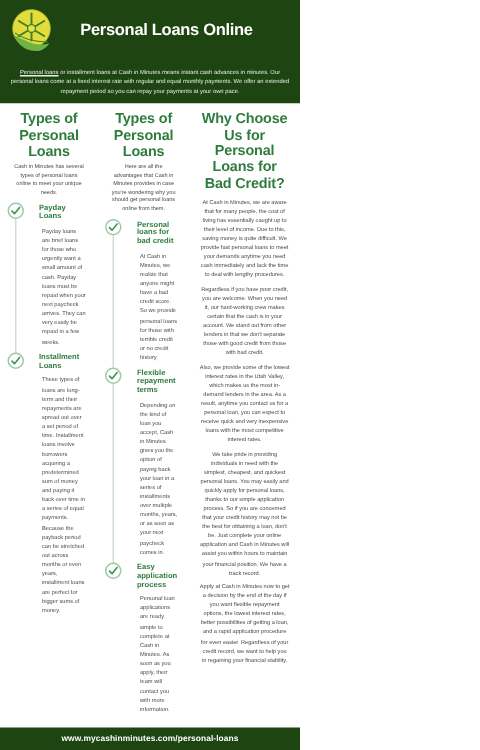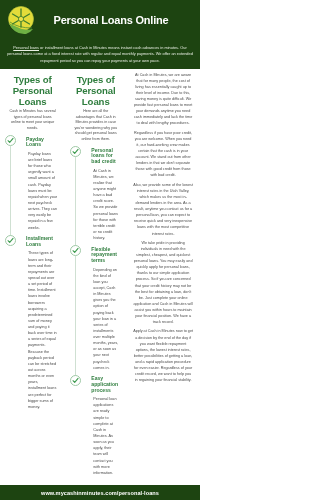--- a/index.html
+++ b/index.html
@@ -278,20 +278,21 @@
             </svg>
           </div>
           <div class="check-title">Easy application process</div>
           <div class="check-body">Personal loan applications are ready simple to complete at Cash in Minutes. As soon as you apply, their team will contact you with more information.</div>
         </div>
 
       </div>
     </div>
 
     <div>
+      <div class="why-title">Why Choose Us for Personal Loans for Bad Credit?</div>
       <div class="why-body">
         <div class="why-para">At Cash in Minutes, we are aware that for many people, the cost of living has essentially caught up to their level of income. Due to this, saving money is quite difficult. We provide fast personal loans to meet your demands anytime you need cash immediately and lack the time to deal with lengthy procedures.</div>
         <div class="why-para">Regardless if you have poor credit, you are welcome. When you need it, our hard-working crew makes certain that the cash is in your account. We stand out from other lenders in that we don't separate those with good credit from those with bad credit.</div>
         <div class="why-para">Also, we provide some of the lowest interest rates in the Utah Valley, which makes us the most in-demand lenders in the area. As a result, anytime you contact us for a personal loan, you can expect to receive quick and very inexpensive loans with the most competitive interest rates.</div>
         <div class="why-para">We take pride in providing individuals in need with the simplest, cheapest, and quickest personal loans. You may easily and quickly apply for personal loans, thanks to our simple application process. So if you are concerned that your credit history may not be the best for obtaining a loan, don't be. Just complete your online application and Cash in Minutes will assist you within hours to maintain your financial position. We have a track record.</div>
         <div class="why-para">Apply at Cash in Minutes now to get a decision by the end of the day if you want flexible repayment options, the lowest interest rates, better possibilities of getting a loan, and a rapid application procedure for even easier. Regardless of your credit record, we want to help you in regaining your financial stability.</div>
       </div>
     </div>
 
   </div>

